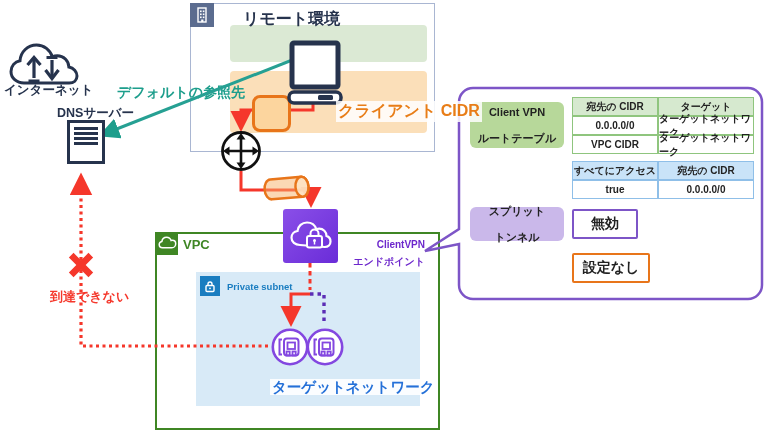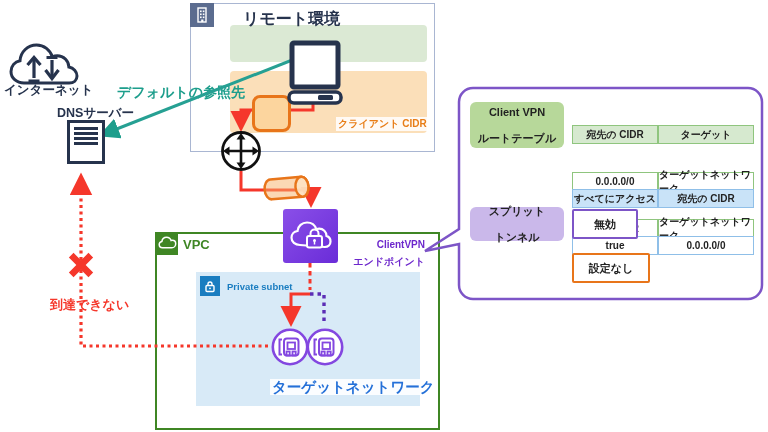--- a/index.html
+++ b/index.html
@@ -7,51 +7,51 @@
           font-family:"Liberation Sans","DejaVu Sans",sans-serif;}
   .abs{position:absolute;}
   .lbl{position:absolute;font-weight:bold;color:#26334d;white-space:nowrap;}
   
   .remote-box{left:190px;top:3px;width:243px;height:147px;border:1.5px solid #a9b6d2;background:#fff;}
   .remote-hdr-icon{left:190px;top:3px;width:24px;height:24px;background:#5b6c8f;}
   .remote-lbl{left:220px;top:9px;font-size:16px;margin-left:23px;}
   .green-rect{left:230px;top:25px;width:197px;height:37px;background:#dbe9d4;border-radius:4px;}
   .orange-rect{left:230px;top:71px;width:197px;height:62px;background:#fbdfb9;border-radius:4px;}
   .cidr-square{left:252px;top:95px;width:33px;height:31px;background:#fcd59e;border:3px solid #e8751a;border-radius:8px;}
-  .client-cidr-lbl{left:336px;top:117px;font-size:10px;color:#e87d17;background:rgba(255,255,255,.85);padding:0 2px;}
+  .client-cidr-lbl{left:336px;top:101px;font-size:16px;color:#e87d17;background:rgba(255,255,255,.85);padding:0 2px;}
   
   .internet-lbl{left:4px;top:82px;font-size:12.5px;}
   .dns-lbl{left:45px;top:105px;font-size:12.5px;padding-left:12px;}
   .dns-server{left:67px;top:120px;width:38px;height:44px;border:3px solid #26334d;background:#fff;box-sizing:border-box;}
   .dns-server i{display:block;height:2.5px;background:#26334d;margin:2.5px 4px 0 4px;}
   .dns-server i:first-child{margin-top:4px;}
   .defref-lbl{left:117px;top:84px;font-size:14px;color:#1d9e8c;}
-  .unreach-lbl{left:50px;top:296px;font-size:13px;color:#f5372b;}
+  .unreach-lbl{left:50px;top:288px;font-size:13px;color:#f5372b;}
   
   .vpc-box{left:155px;top:232px;width:285px;height:198px;border:2px solid #3f8624;box-sizing:border-box;}
   .vpc-lbl{left:183px;top:237px;font-size:13px;color:#3f8624;}
   .subnet{left:196px;top:272px;width:224px;height:134px;background:#d8eaf7;}
   .subnet-lbl{left:227px;top:281px;font-size:9.5px;color:#1a7dc0;}
   .target-lbl{left:270px;top:378px;width:156px;text-align:center;font-size:14.5px;color:#2470d8;}
   .target-lbl span{background:rgba(255,255,255,.9);padding:0 2px;}
   
   .endpoint{left:283px;top:209px;width:55px;height:54px;border-radius:3px;
             background:linear-gradient(135deg,#8a4fe8,#6a2cd8);}
   .endpoint-lbl{left:330px;top:236px;width:95px;text-align:right;font-size:10px;line-height:17px;color:#6d28cc;}
   
   .pbox{position:absolute;left:470px;width:94px;border-radius:6px;display:flex;flex-direction:column;
         align-items:center;justify-content:center;font-weight:bold;font-size:11px;color:#222;text-align:center;line-height:13px;gap:13px;}
   .tbl{position:absolute;left:572px;display:grid;grid-template-columns:86px 96px;font-size:10px;font-weight:bold;color:#222;}
-  .tbl div{height:17px;display:flex;align-items:center;justify-content:center;background:#fff;margin-top:28px;}
+  .tbl div{height:17px;display:flex;align-items:center;justify-content:center;background:#fff;}
   .tbl.green div{border:0.5px solid #8fc57e;}
   .tbl.green .hd{background:#d6e9cf;}
   .tbl.blue div{border:0.5px solid #8fbfe8;}
   .tbl.blue .hd{background:#c9e3f8;}
   .valbox{position:absolute;left:572px;background:#fff;display:flex;align-items:center;justify-content:center;
-          font-weight:bold;font-size:11px;color:#222;box-sizing:border-box;border-radius:2px;}
+          font-weight:bold;font-size:14px;color:#222;box-sizing:border-box;border-radius:2px;}
 </style>
 </head>
 <body>
 
 <div class="canvas">
 
   <div class="abs remote-box"></div>
   <div class="abs green-rect"></div>
   <div class="abs orange-rect"></div>
   <div class="abs vpc-box"></div>

